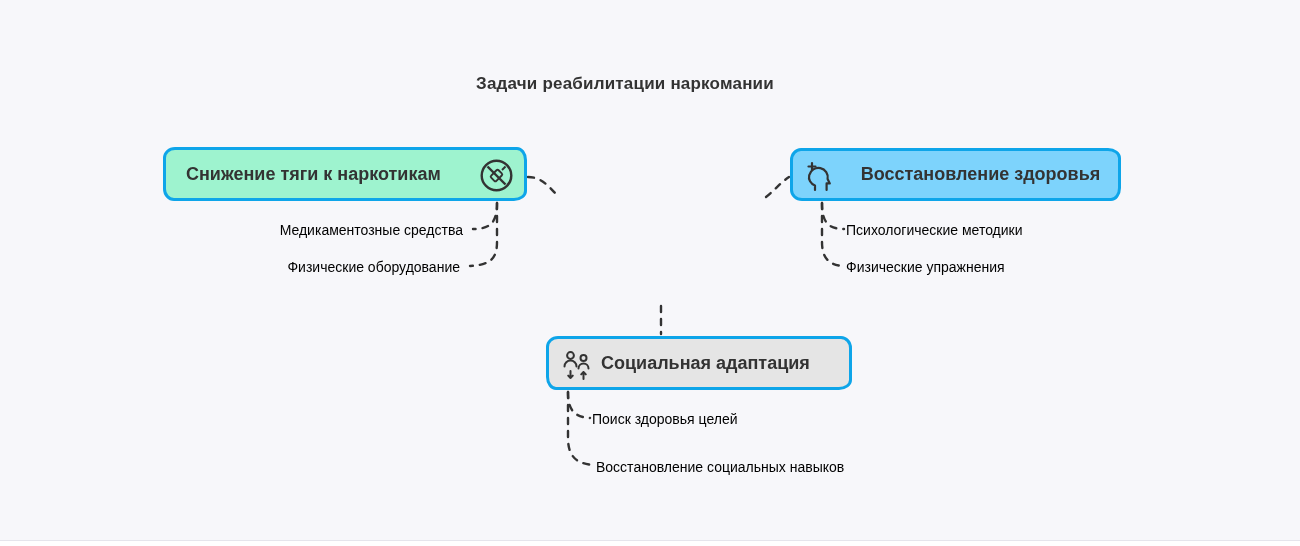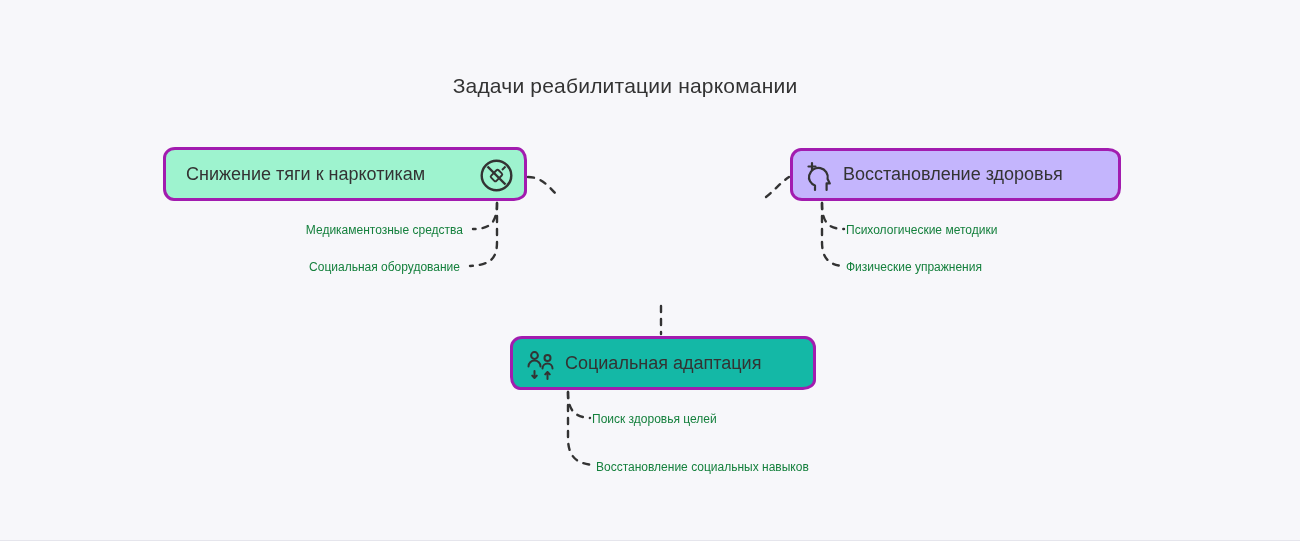--- a/index.html
+++ b/index.html
@@ -13,47 +13,48 @@
     overflow: hidden;
     background: #f7f7fa;
   }
 
   .title {
     position: absolute;
     left: 0;
     top: 74px;
     width: 1250px;
     text-align: center;
-    font-size: 21px;
-    font-weight: normal;
+    font-size: 17px;
+    font-weight: bold;
     color: #333;
     letter-spacing: .2px;
   }
 
   .connectors {
     position: absolute;
     left: 0; top: 0;
     width: 1300px; height: 546px;
     pointer-events: none;
   }
   .connectors path {
     fill: none;
     stroke: #333;
     stroke-width: 2.4;
     stroke-linecap: round;
     stroke-dasharray: 6 7;
   }
 
   .node {
     position: absolute;
-    border: 3px solid #a21caf;
+    border: 3px solid #0ea5e9;
     display: flex;
     align-items: center;
     font-size: 18px;
     color: #333;
+    font-weight: bold;
   }
   .branch-node { height: 54px; }
 
   .node-left {
     left: 163px; top: 147px; width: 364px;
     border-radius: 12px 10px 13px 11px / 11px 13px 10px 12px;
     padding-left: 20px;
   }
   .node-left .icon-wrap { position: absolute; right: 9px; top: 7px; }
 
@@ -79,22 +80,22 @@
     gap: 9px;
     text-align: center;
     padding: 6px 12px 4px;
   }
   .center-label { line-height: 1.35; font-size: 18px; }
 
   .icon-wrap { display: inline-flex; }
 
   .leaf {
     position: absolute;
-    font-size: 12px;
-    color: #15803d;
+    font-size: 14px;
+    color: #000000;
     line-height: 18px;
     white-space: nowrap;
   }
   .leaf.align-right { text-align: right; }
   .leaf-l0 { left: 210px; top: 221px; width: 253px; }
   .leaf-l1 { left: 210px; top: 258px; width: 250px; }
   .leaf-r0 { left: 846px; top: 221px; }
   .leaf-r1 { left: 846px; top: 258px; }
   .leaf-b0 { left: 592px; top: 410px; }
   .leaf-b1 { left: 596px; top: 458px; }
@@ -131,47 +132,47 @@
     <span class="icon-wrap">
       <svg width="37" height="37" viewBox="0 0 37 37">
         <circle cx="18.5" cy="18.5" r="14.8" fill="none" stroke="#333" stroke-width="2.4"></circle>
         <rect x="13.2" y="14.8" width="10.5" height="7.4" rx="1.5" transform="rotate(-45 18.5 18.5)" fill="none" stroke="#333" stroke-width="1.9"></rect>
         <line x1="24" y1="13" x2="27.5" y2="9.5" stroke="#333" stroke-width="1.9"></line>
         <line x1="9.5" y1="9.5" x2="27.5" y2="27.5" stroke="#333" stroke-width="2.4"></line>
       </svg>
     </span>
   </div>
 
-  <div class="node branch-node node-right" style="background: #c4b5fd;">
+  <div class="node branch-node node-right" style="background: #7dd3fc; justify-content: center;">
     <span class="icon-wrap">
       <svg width="33" height="33" viewBox="0 0 33 33">
         <path d="M12,30 v-4.5 C7.5,23.8 5.2,19.5 6.2,15.2 C7.4,10.2 12.4,7 17.4,8.1 C22.4,9.2 25.6,14.1 24.6,19.1 L26.8,23.4 H23.6 V30" fill="none" stroke="#333" stroke-width="2.2" stroke-linejoin="round" stroke-linecap="round"></path>
         <line x1="5.5" y1="6.5" x2="12.5" y2="6.5" stroke="#333" stroke-width="2.2" stroke-linecap="round"></line>
         <line x1="9" y1="3" x2="9" y2="10" stroke="#333" stroke-width="2.2" stroke-linecap="round"></line>
       </svg>
     </span>
     <span class="node-label">Восстановление здоровья</span>
   </div>
 
-  <div class="node branch-node node-bottom" style="background: #14b8a6;">
+  <div class="node branch-node node-bottom" style="background: #e5e5e5; margin-left: 36px;">
     <span class="icon-wrap">
       <svg width="32" height="32" viewBox="0 0 32 32">
         <circle cx="9.5" cy="6.5" r="3.4" fill="none" stroke="#333" stroke-width="2"></circle>
         <path d="M3.5,17.5 a6,6 0 0 1 12,0" fill="none" stroke="#333" stroke-width="2" stroke-linecap="round"></path>
         <circle cx="22.5" cy="9" r="3" fill="none" stroke="#333" stroke-width="2"></circle>
         <path d="M17.5,19.5 a5,5 0 0 1 10,0" fill="none" stroke="#333" stroke-width="2" stroke-linecap="round"></path>
         <path d="M9.5,22 v7 M7.2,26.6 l2.3,2.4 2.3,-2.4" fill="none" stroke="#333" stroke-width="2" stroke-linecap="round" stroke-linejoin="round"></path>
         <path d="M22.5,30 v-7 M20.2,25.4 l2.3,-2.4 2.3,2.4" fill="none" stroke="#333" stroke-width="2" stroke-linecap="round" stroke-linejoin="round"></path>
       </svg>
     </span>
     <span class="node-label">Социальная адаптация</span>
   </div>
 
 
   <div class="leaf align-right leaf-l0">Медикаментозные средства</div>
-  <div class="leaf align-right leaf-l1">Социальная оборудование</div>
+  <div class="leaf align-right leaf-l1">Физические оборудование</div>
   <div class="leaf leaf-r0">Психологические методики</div>
   <div class="leaf leaf-r1">Физические упражнения</div>
   <div class="leaf leaf-b0">Поиск здоровья целей</div>
   <div class="leaf leaf-b1">Восстановление социальных навыков</div>
 
   <div class="bottom-edge"></div>
 </div>
 
 </body></html>

